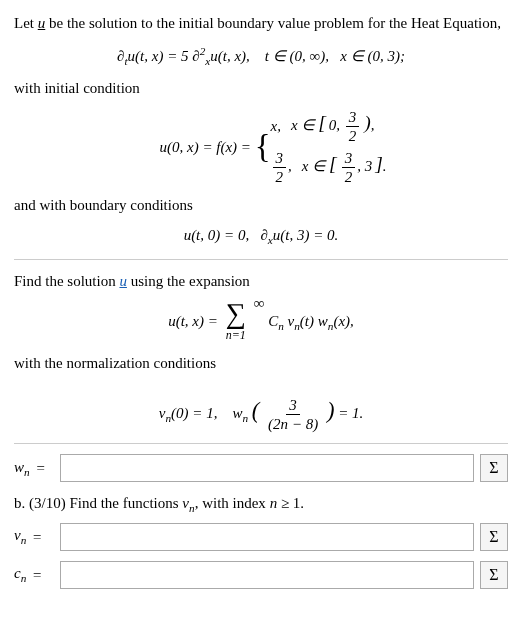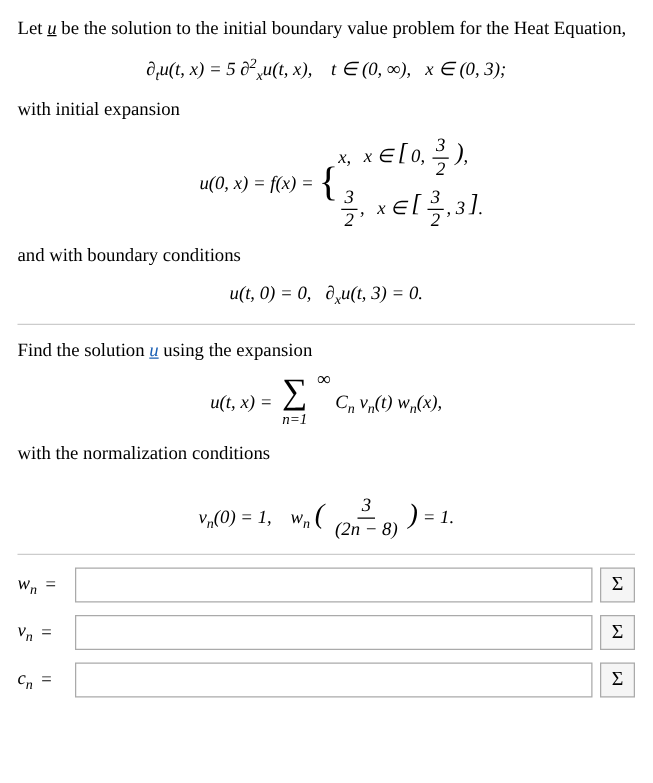--- a/index.html
+++ b/index.html
@@ -107,21 +107,21 @@
 </div>
 
 <div class="math-display">
   <span style="font-style:italic;">
     ∂<sub>t</sub>u(t, x) = 5 ∂<sup>2</sup><sub>x</sub>u(t, x),&nbsp;&nbsp;&nbsp;
     t ∈ (0, ∞),&nbsp;&nbsp;&nbsp;x ∈ (0, 3);
   </span>
 </div>
 
 <div class="section">
-  with initial expansion
+  with initial condition
 </div>
 
 <div class="math-display">
   <span style="font-style:italic;margin-left:24px;">u(0, x) = f(x) =</span>
   &nbsp;
   <span class="big-brace">{</span>
   <span class="piecewise-cases">
     <span class="piecewise-row">
       <span style="font-style:italic;">x,</span>
       <span style="font-style:italic;">
@@ -208,20 +208,23 @@
   <div class="input-row">
     <span class="input-label">
       <span style="font-style:italic;">w<sub>n</sub></span>&nbsp;=
     </span>
     <input type="text" class="answer-input" value="" style="">
     <div class="sigma-btn">Σ</div>
   </div>
 </div>
 
 <div class="section">
+  <div class="part-label">
+    b. (3/10) Find the functions <span class="italic">v<sub>n</sub></span>, with index <span class="italic">n</span> ≥ 1.
+  </div>
   <div class="input-row">
     <span class="input-label">
       <span style="">v<sub>n</sub></span>&nbsp;=
     </span>
     <input type="text" class="answer-input" value="" style="">
     <div class="sigma-btn">Σ</div>
   </div>
 </div>
 
 <div class="section">

